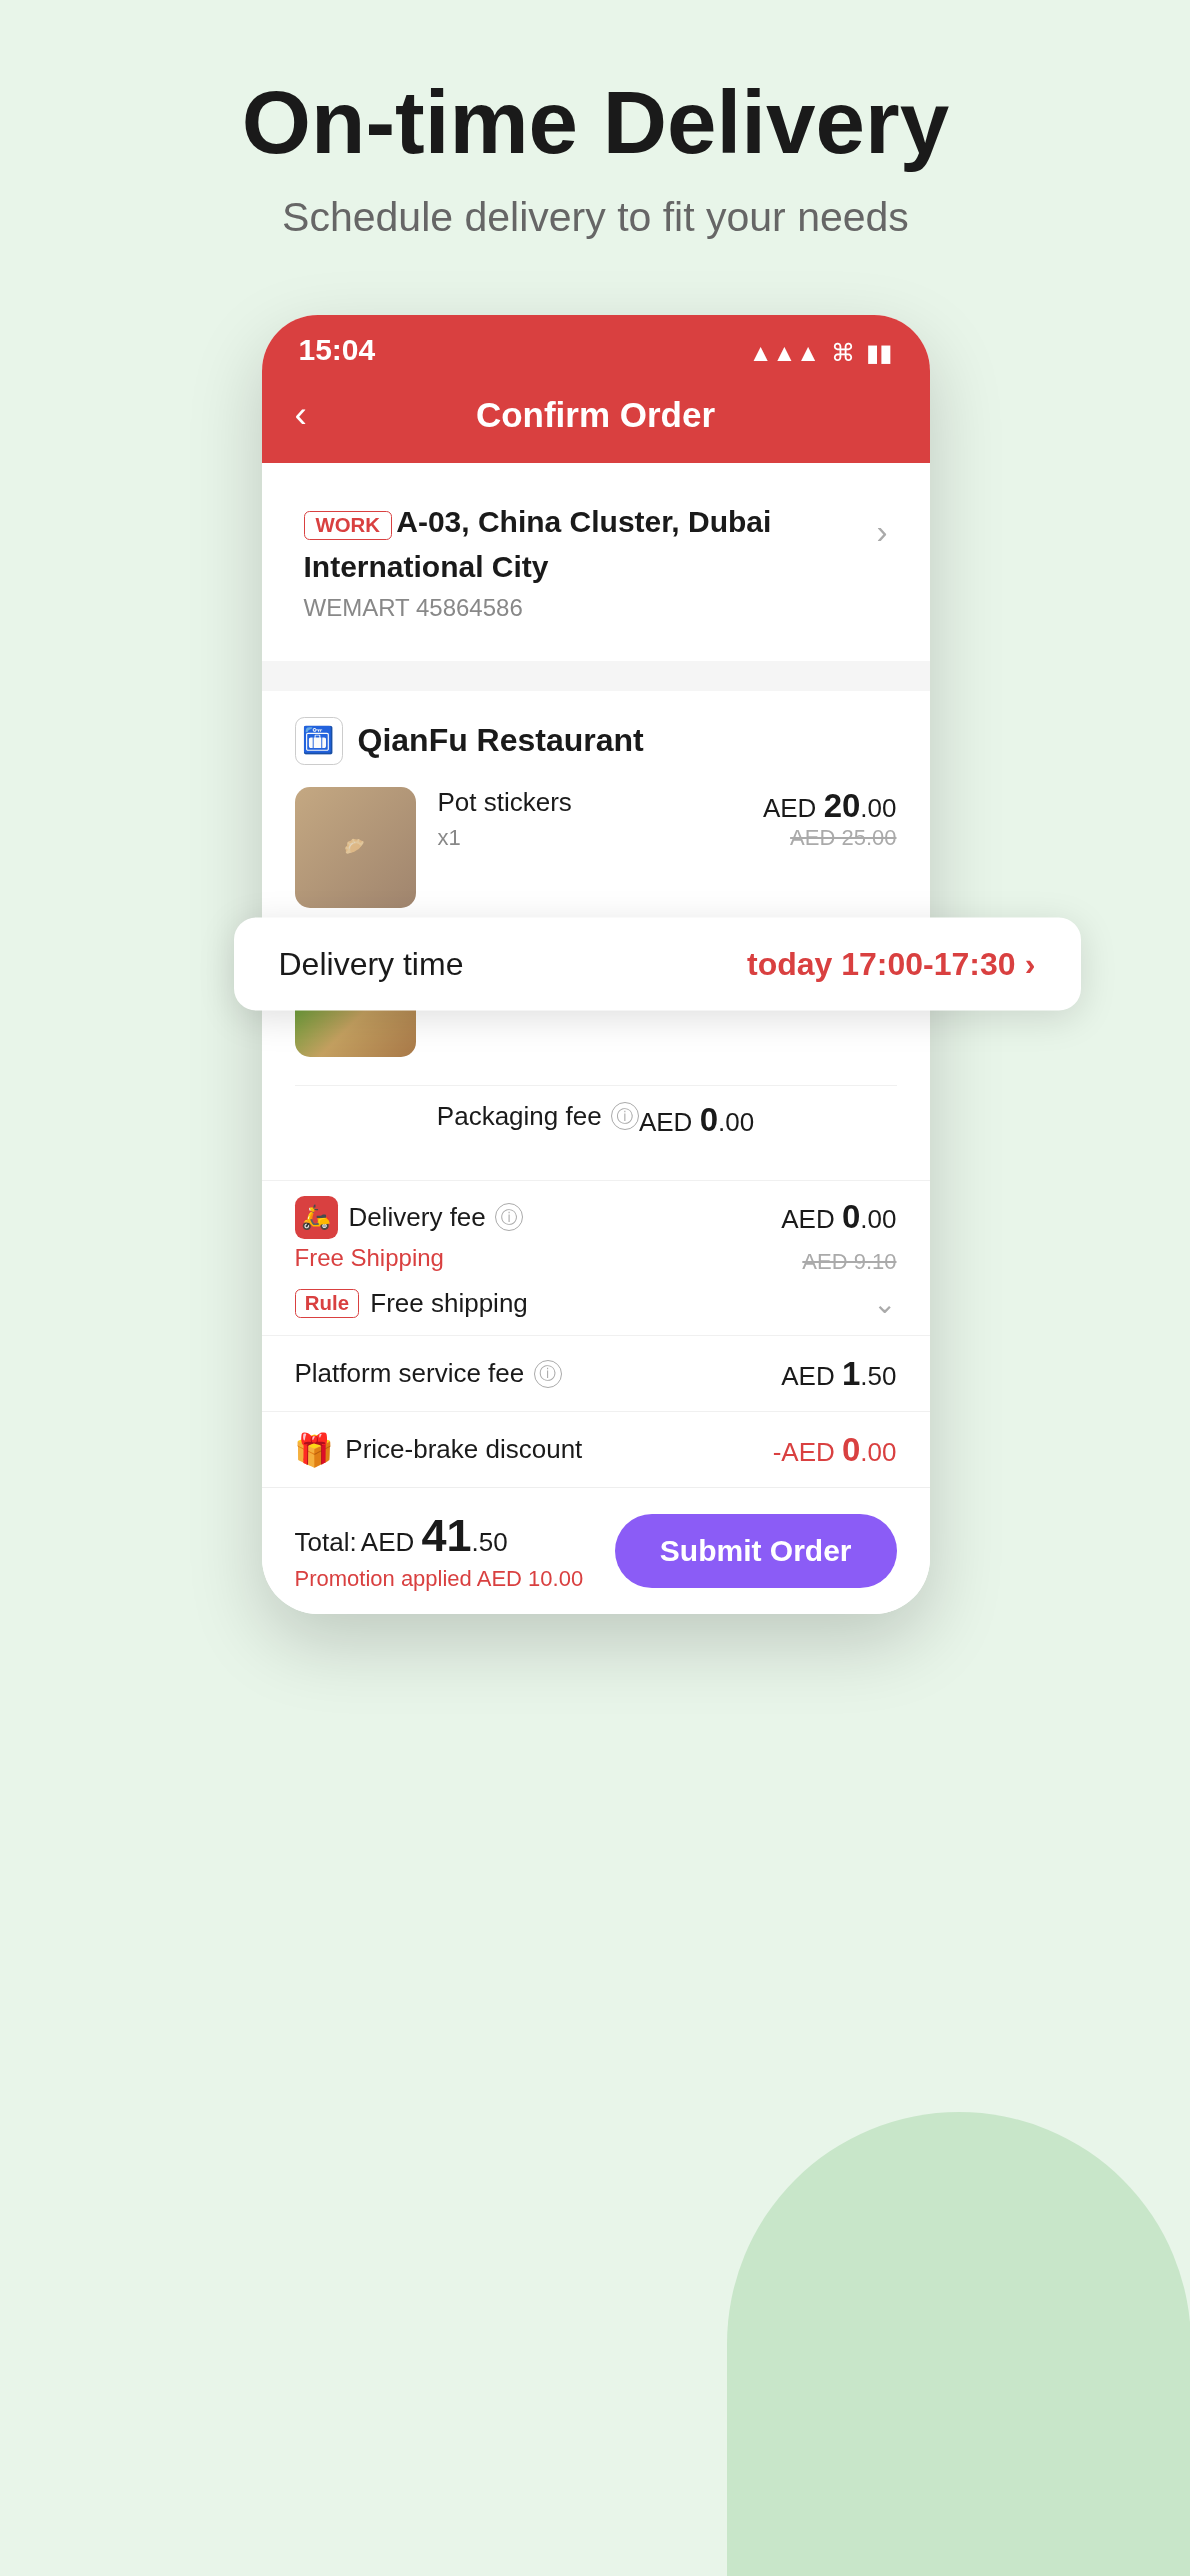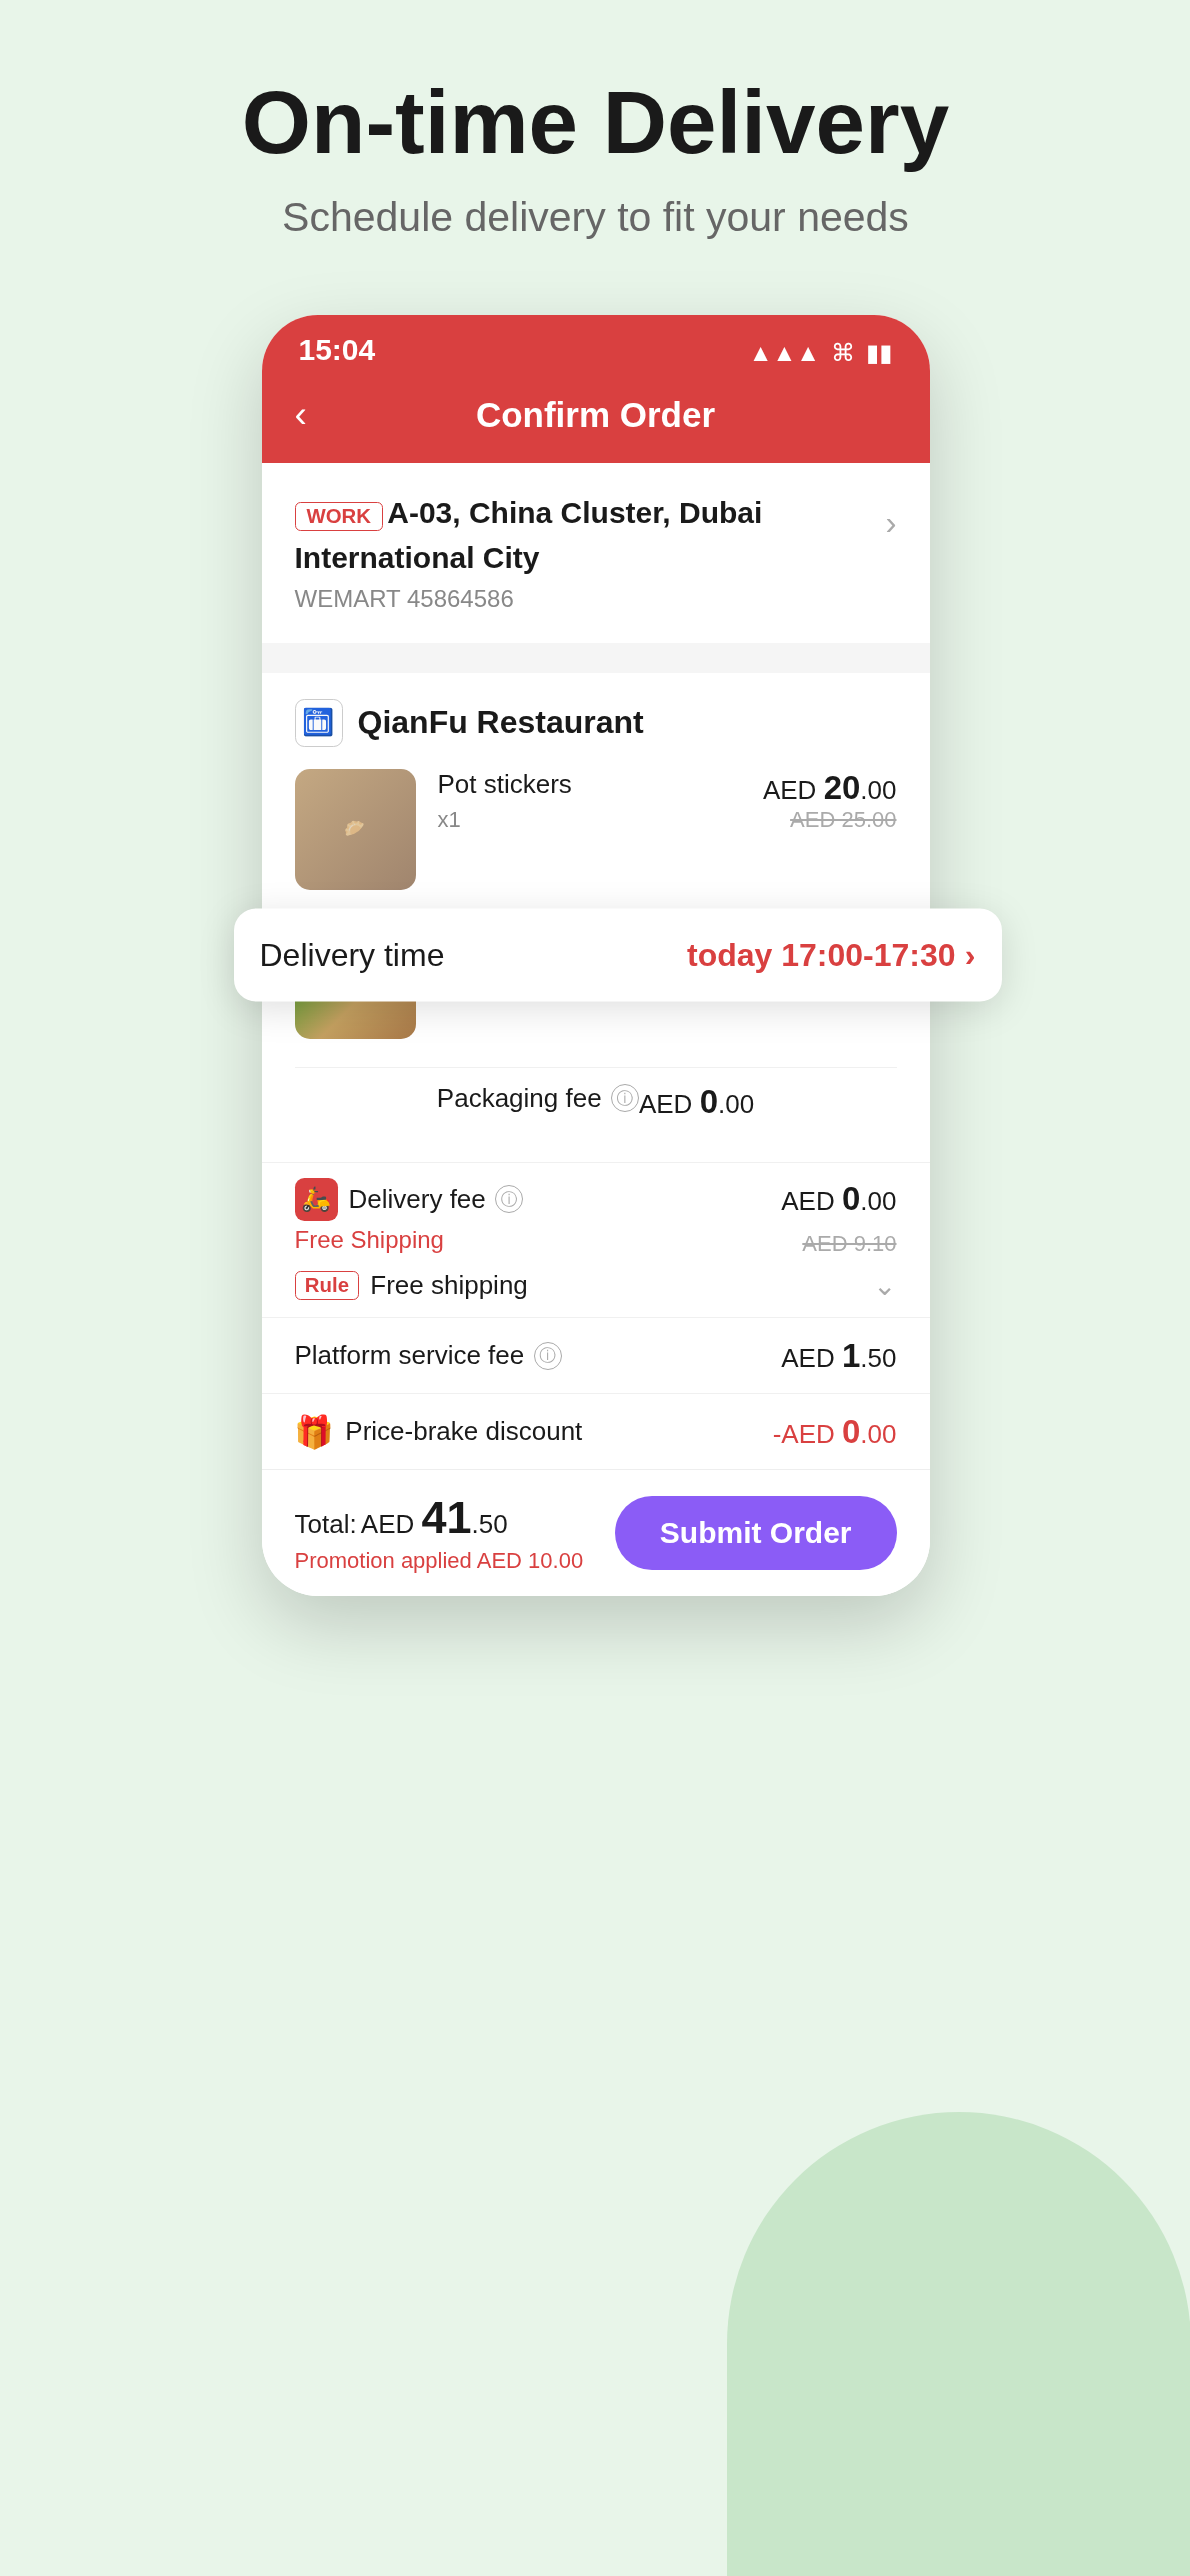--- a/index.html
+++ b/index.html
@@ -99,21 +99,21 @@
 
     .header-title {
       color: #fff;
       font-size: 35px;
       font-weight: 600;
     }
 
     
     .address-card {
       background: #fff;
-      margin: 0;
+      margin: 9px;
       padding: 30px 33px;
       display: flex;
       align-items: flex-start;
       justify-content: space-between;
     }
 
     .address-content { flex: 1; }
 
     .work-badge {
       display: inline-block;
@@ -144,29 +144,29 @@
       color: #aaa;
       font-size: 33px;
       margin-top: 11px;
     }
 
     
     .delivery-time-card {
       background: #fff;
       border-radius: 22px;
       box-shadow: 0 7.4px 37px rgba(0,0,0,0.13);
-      padding: 28px 26px;
+      padding: 28px 45px;
       display: flex;
       justify-content: space-between;
       align-items: center;
       position: absolute;
       left: -28px;
       top: 50%;
       transform: translateY(-50%);
-      width: 768px;
+      width: 847px;
       z-index: 10;
     }
 
     .delivery-time-label {
       font-size: 32px;
       color: #1a1a1a;
       font-weight: 500;
     }
 
     .delivery-time-value {

